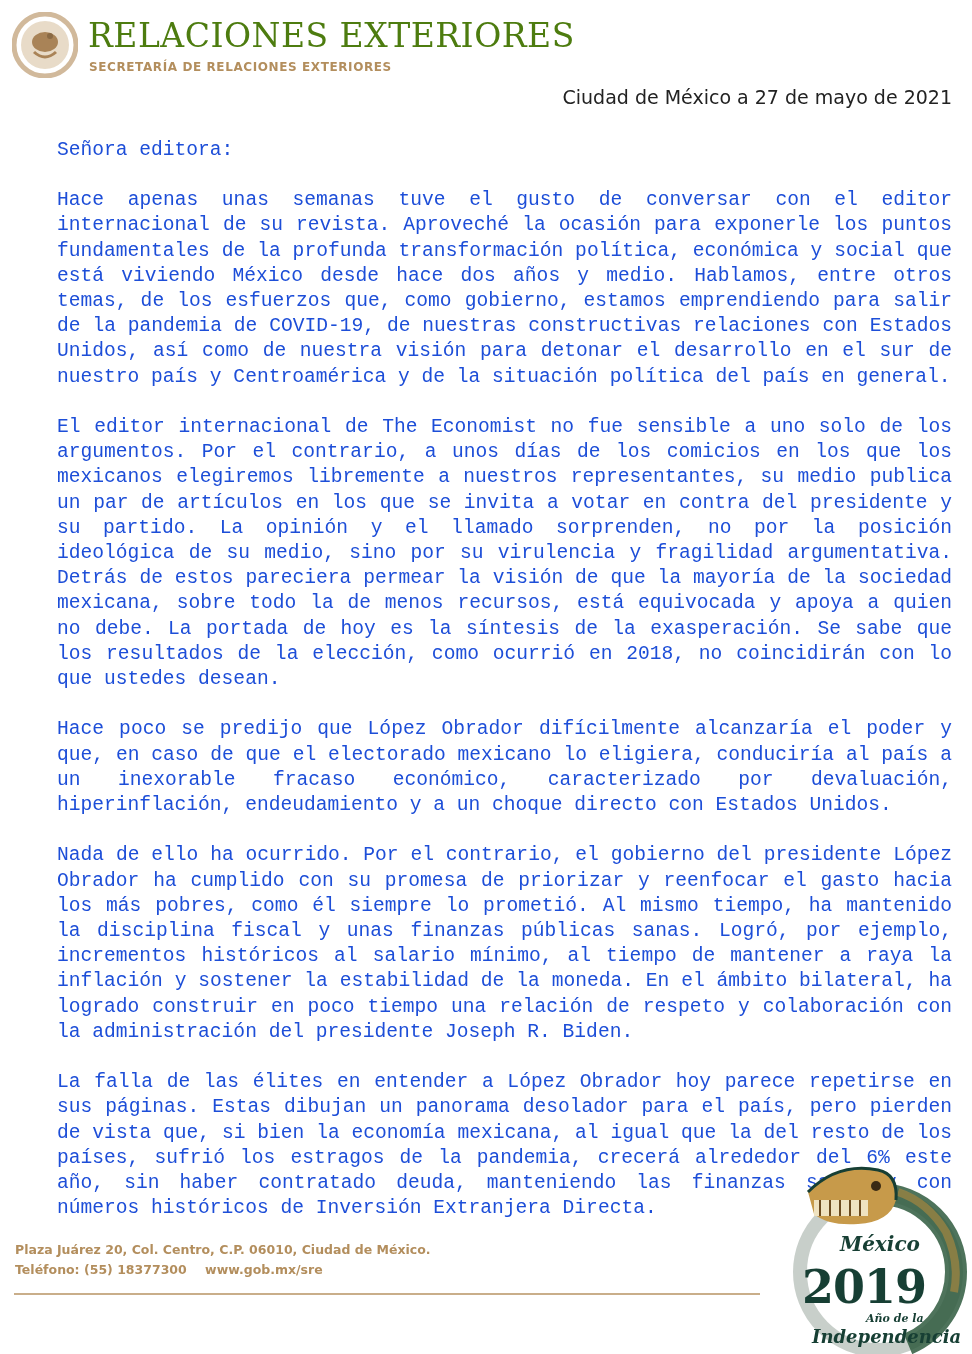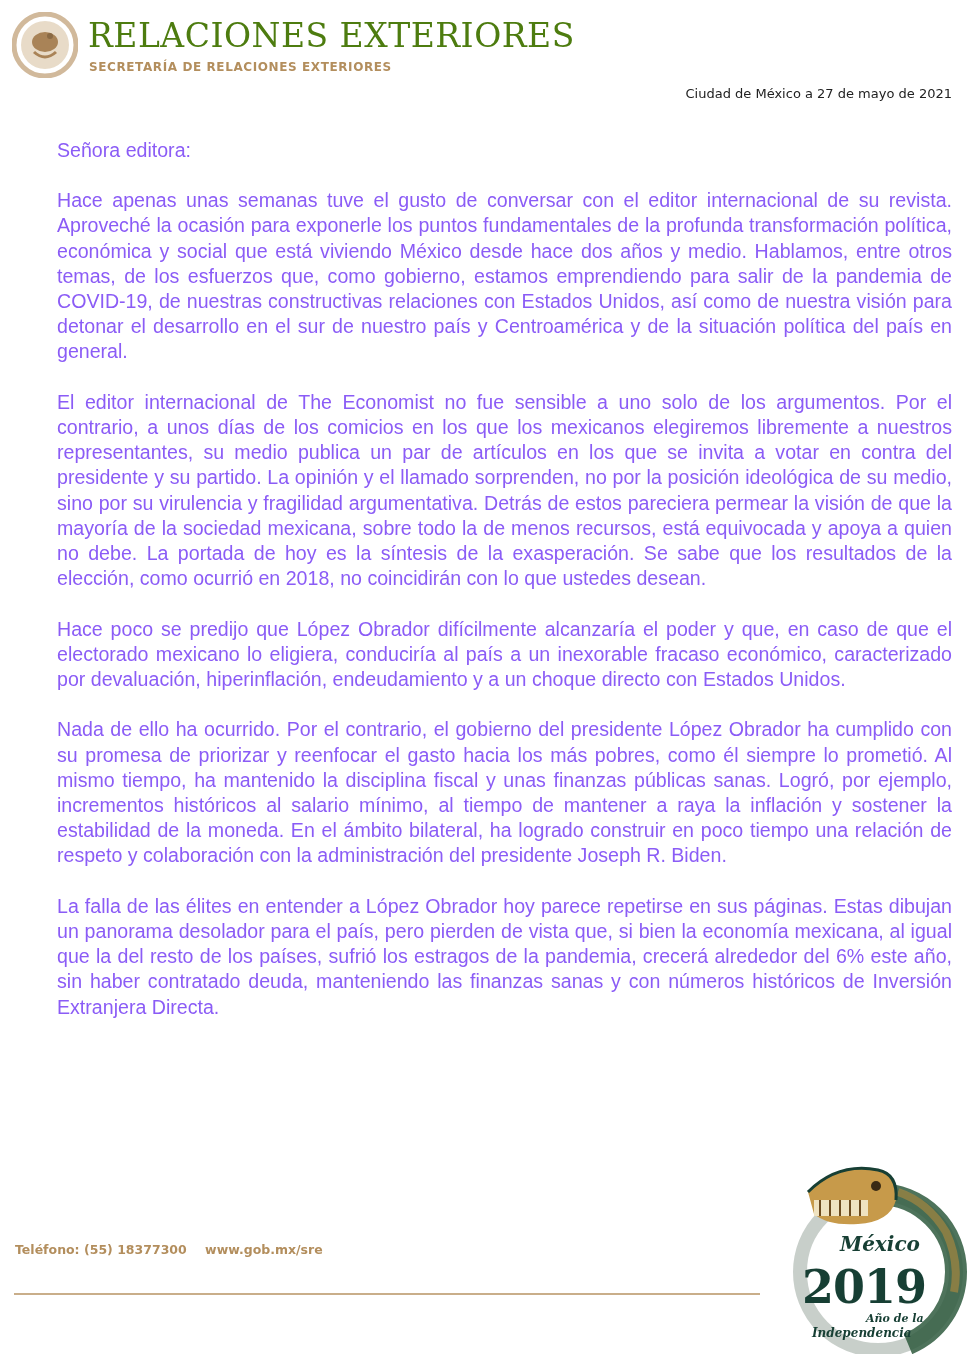--- a/index.html
+++ b/index.html
@@ -6,39 +6,39 @@
   html, body { width: 972px; height: 1354px; background: #ffffff; overflow: hidden; }
   body { position: relative; font-family: "DejaVu Sans", sans-serif; color: #1d1d1d; }
 
   .header { position: absolute; left: 12px; top: 12px; height: 70px; width: 620px; }
   .seal { position: absolute; left: 0; top: 0; width: 66px; height: 66px; }
   .title { position: absolute; left: 76px; top: 4px; font-family: "DejaVu Serif", serif; font-weight: normal;
            font-size: 33px; letter-spacing: 0.5px; color: #4d7c0f; white-space: nowrap; }
   .subtitle { position: absolute; left: 77px; top: 48px; font-family: "DejaVu Sans", sans-serif; font-weight: bold;
               font-size: 12px; letter-spacing: 0.6px; color: #b38e5d; white-space: nowrap; }
 
-  .date { position: absolute; right: 20px; top: 86px; font-size: 13px; color: #222; white-space: nowrap;
+  .date { position: absolute; right: 20px; top: 86px; font-size: 19px; color: #222; white-space: nowrap;
           font-family: "DejaVu Sans", sans-serif; }
 
   .body-text { position: absolute; left: 57px; width: 895px; top: 138px;
-               font-family: Liberation Sans, sans-serif; font-size: 19.6px; line-height: 25.2px; color: #8b5cf6; }
+               font-family: Liberation Mono, monospace; font-size: 19.6px; line-height: 25.2px; color: #1d4ed8; }
   .salutation { margin-bottom: 25px; }
   .para { text-align: justify; margin-bottom: 25.2px; }
 
   .footer { position: absolute; left: 15px; top: 1240px; font-family: "DejaVu Sans", sans-serif; font-weight: bold;
             font-size: 12.5px; line-height: 20px; color: #b38e5d; }
   .footer .row2 span + span { margin-left: 14px; }
   .footer-rule { position: absolute; left: 14px; top: 1293px; width: 746px; height: 2px; background: #c9ae8a; }
 
   .badge { position: absolute; left: 778px; top: 1152px; width: 194px; height: 202px; }
   .badge-text { position: absolute; font-family: "DejaVu Serif", serif; color: #173f34; font-weight: bold; }
   .b-mexico { left: 40px; top: 80px; font-size: 20px; font-style: italic; margin-left: 22px; }
   .b-year { left: 24px; top: 108px; font-size: 46px; letter-spacing: -1px; }
   .b-ano { left: 88px; top: 160px; font-size: 11px; font-style: italic; }
-  .b-indep { left: 34px; top: 174px; font-size: 12px; font-style: italic; }
+  .b-indep { left: 34px; top: 174px; font-size: 18px; font-style: italic; }
 </style>
 </head>
 <body>
 
 <div class="header">
   <svg class="seal" viewBox="0 0 66 66">
     <circle cx="33" cy="33" r="31" fill="none" stroke="#c2a27a" stroke-width="5" opacity="0.75"></circle>
     <circle cx="33" cy="33" r="24" fill="#d9c3a3" opacity="0.6"></circle>
     <ellipse cx="33" cy="30" rx="13" ry="10" fill="#a98357"></ellipse>
     <path d="M22 40 Q33 50 44 40" stroke="#a98357" stroke-width="3" fill="none"></path>
@@ -53,20 +53,21 @@
 <div class="body-text">
   <div class="salutation">Señora editora:</div>
   <p class="para">Hace apenas unas semanas tuve el gusto de conversar con el editor internacional de su revista. Aproveché la ocasión para exponerle los puntos fundamentales de la profunda transformación política, económica y social que está viviendo México desde hace dos años y medio. Hablamos, entre otros temas, de los esfuerzos que, como gobierno, estamos emprendiendo para salir de la pandemia de COVID-19, de nuestras constructivas relaciones con Estados Unidos, así como de nuestra visión para detonar el desarrollo en el sur de nuestro país y Centroamérica y de la situación política del país en general.</p>
   <p class="para">El editor internacional de The Economist no fue sensible a uno solo de los argumentos. Por el contrario, a unos días de los comicios en los que los mexicanos elegiremos libremente a nuestros representantes, su medio publica un par de artículos en los que se invita a votar en contra del presidente y su partido. La opinión y el llamado sorprenden, no por la posición ideológica de su medio, sino por su virulencia y fragilidad argumentativa. Detrás de estos pareciera permear la visión de que la mayoría de la sociedad mexicana, sobre todo la de menos recursos, está equivocada y apoya a quien no debe. La portada de hoy es la síntesis de la exasperación. Se sabe que los resultados de la elección, como ocurrió en 2018, no coincidirán con lo que ustedes desean.</p>
   <p class="para">Hace poco se predijo que López Obrador difícilmente alcanzaría el poder y que, en caso de que el electorado mexicano lo eligiera, conduciría al país a un inexorable fracaso económico, caracterizado por devaluación, hiperinflación, endeudamiento y a un choque directo con Estados Unidos.</p>
   <p class="para">Nada de ello ha ocurrido. Por el contrario, el gobierno del presidente López Obrador ha cumplido con su promesa de priorizar y reenfocar el gasto hacia los más pobres, como él siempre lo prometió. Al mismo tiempo, ha mantenido la disciplina fiscal y unas finanzas públicas sanas. Logró, por ejemplo, incrementos históricos al salario mínimo, al tiempo de mantener a raya la inflación y sostener la estabilidad de la moneda. En el ámbito bilateral, ha logrado construir en poco tiempo una relación de respeto y colaboración con la administración del presidente Joseph R. Biden.</p>
   <p class="para">La falla de las élites en entender a López Obrador hoy parece repetirse en sus páginas. Estas dibujan un panorama desolador para el país, pero pierden de vista que, si bien la economía mexicana, al igual que la del resto de los países, sufrió los estragos de la pandemia, crecerá alrededor del 6% este año, sin haber contratado deuda, manteniendo las finanzas sanas y con números históricos de Inversión Extranjera Directa.</p>
 </div>
 
 <div class="footer">
+  <div>Plaza Juárez 20, Col. Centro, C.P. 06010, Ciudad de México.</div>
   <div class="row2">
     <span>Teléfono: (55) 18377300</span>
     <span>www.gob.mx/sre</span>
   </div>
 </div>
 <div class="footer-rule"></div>
 
 <div class="badge">
   <svg width="194" height="202" viewBox="0 0 194 202" style="position:absolute;left:0;top:0;">
     <circle cx="100" cy="120" r="78" fill="none" stroke="#9aa89f" stroke-width="14" opacity="0.55"></circle>

